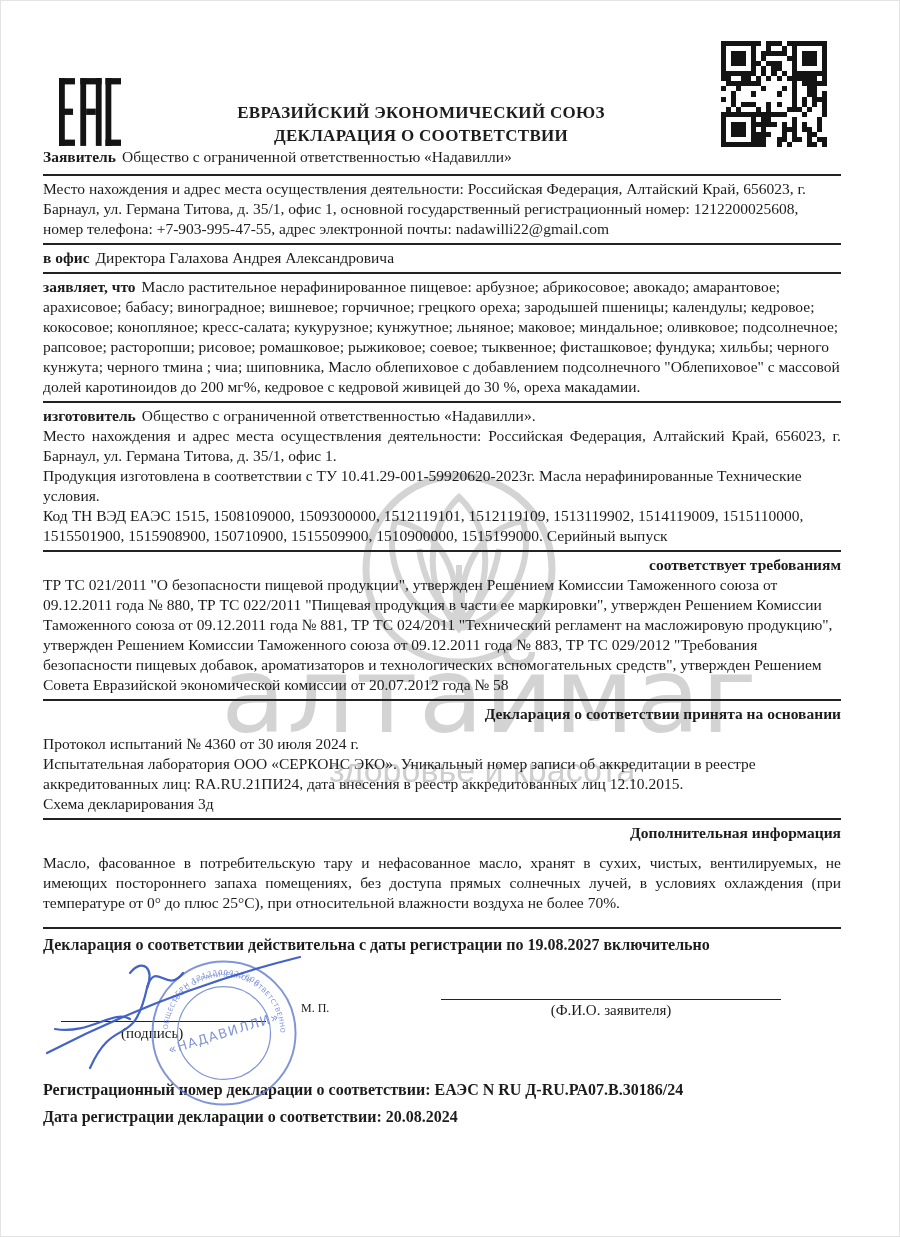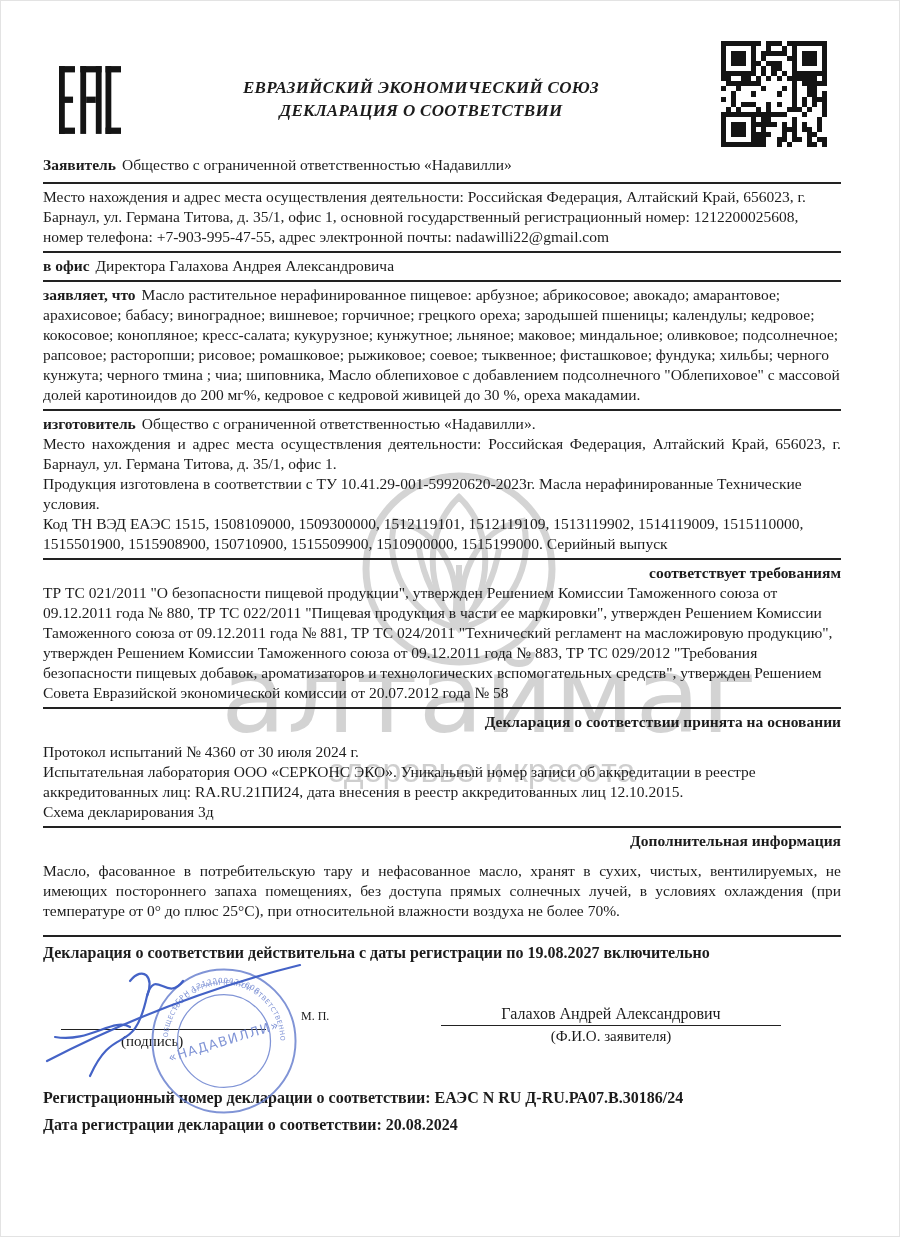--- a/index.html
+++ b/index.html
@@ -28,26 +28,26 @@
     font-size:34px;color:#c3c3c3;opacity:.8;line-height:1;white-space:nowrap;
   }
   
   .content{position:relative;z-index:1;padding:36px 58px 0 42px;}
   p,h3{margin:0;font-size:15.5px;line-height:20px;}
   .b{font-weight:bold;text-align:right;}
   .lbl{font-weight:bold;margin-right:6px;}
   .rule{border:none;border-top:2px solid #222;margin:4px 0 3px 0;}
   .jst{text-align:justify;}
   
-  .hdr{display:flex;align-items:center;font-style:italic;}
+  .hdr{display:flex;align-items:flex-end;}
   .eac{margin:16px 0 0 16px;flex:0 0 auto;}
   .titles{flex:1 1 auto;text-align:center;margin-top:14px;}
   .titles div{font-weight:bold;font-size:17px;line-height:23px;letter-spacing:.3px;}
   .qr{flex:0 0 auto;margin:4px 14px 0 0;}
-  .applicant{margin-top:8px;}
+  .applicant{margin-top:0;}
   .gap-top{margin-top:10px;}
   
   .sign-area{position:relative;height:94px;margin-top:14px;}
   .stamp{position:absolute;left:105px;top:-12px;z-index:2;opacity:.85;}
   .signature{position:absolute;left:-8px;top:-26px;z-index:2;}
   .sig-line{position:absolute;left:18px;top:52px;width:205px;border-bottom:1.6px solid #222;}
   .sig-caption{position:absolute;left:78px;top:56px;font-size:15px;}
   .mp{position:absolute;left:258px;top:32px;font-size:12px;}
   .fio-block{position:absolute;left:398px;top:28px;width:340px;text-align:center;}
   .fio-name{font-size:16px;}
@@ -428,21 +428,20 @@
           <path d="M95,30 C108,14 120,26 112,45"></path>
           <path d="M20,86 C55,92 78,66 95,76"></path>
         </g>
       </svg>
 
       <div class="sig-line"></div>
       <div class="sig-caption">(подпись)</div>
       <div class="mp">М. П.</div>
 
       <div class="fio-block">
-        <div class="fio-name">Галахов Андрей Александрович</div>
         <div class="fio-line"></div>
         <div class="fio-caption">(Ф.И.О. заявителя)</div>
       </div>
     </div>
 
     <p class="reg reg-num">Регистрационный номер декларации о соответствии: ЕАЭС N RU Д-RU.РА07.В.30186/24</p>
     <p class="reg reg-date">Дата регистрации декларации о соответствии: 20.08.2024</p>
 
   </div>
 </div>

